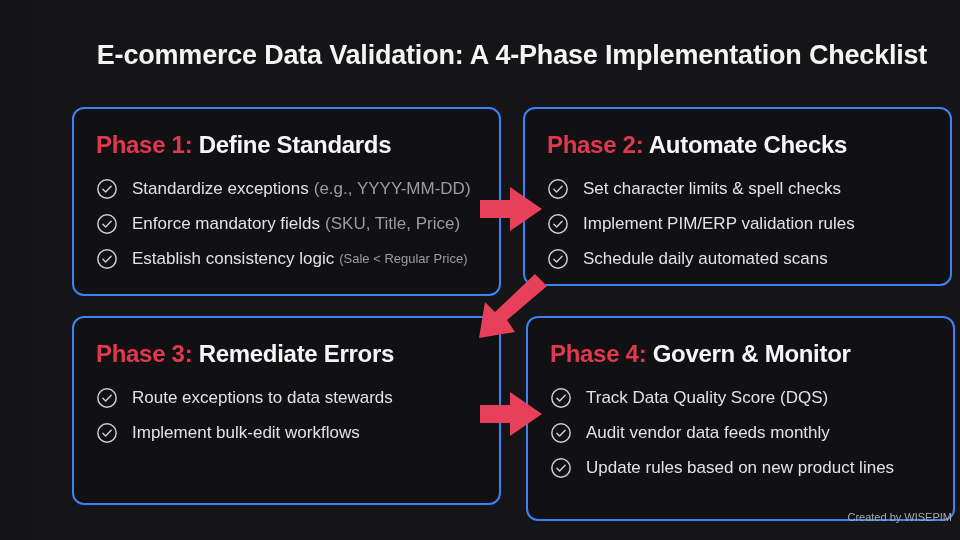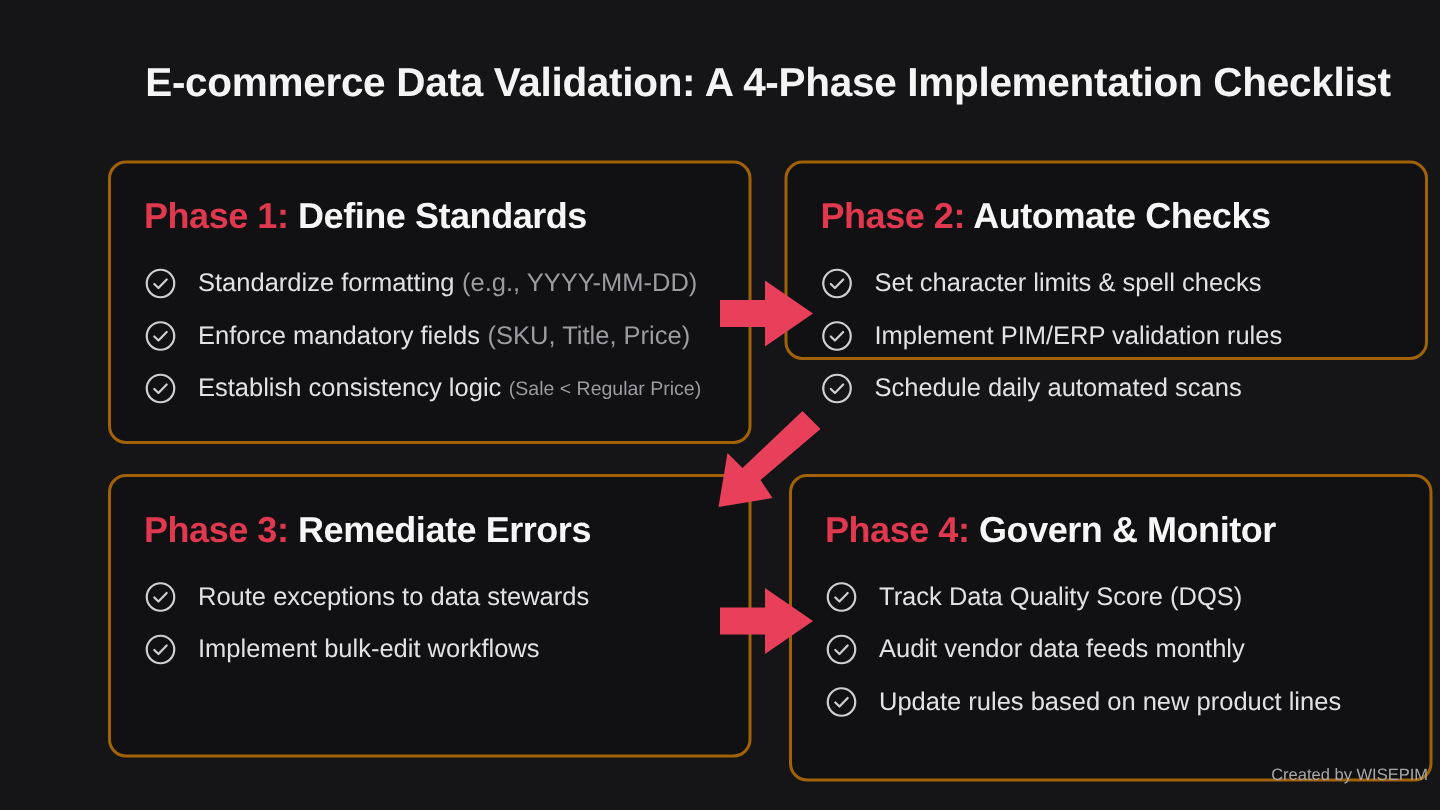--- a/index.html
+++ b/index.html
@@ -11,26 +11,26 @@
     }
     .page { position: relative; width: 960px; height: 540px; background: #151517; margin-left: 32px; }
     .title {
       position: absolute; left: 0; top: 40px; width: 960px;
       text-align: center; font-size: 27px; font-weight: 700; color: #f4f4f5;
       letter-spacing: -0.2px;
     }
     .card {
       position: absolute;
       background: #111113;
-      border: 2px solid #a16207;
+      border: 2px solid #3b82f6;
       border-radius: 12px;
       padding: 0 0 0 22px;
     }
     .c1 { left: 40px; top: 107px; width: 429px; height: 189px; }
-    .c2 { left: 491px; top: 107px; width: 429px; height: 133px; }
+    .c2 { left: 491px; top: 107px; width: 429px; height: 179px; }
     .c3 { left: 40px; top: 316px; width: 429px; height: 189px; }
     .c4 { left: 494px; top: 316px; width: 429px; height: 205px; }
     .card-title {
       margin-top: 22px;
       font-size: 24px; font-weight: 700; color: #f6f6f7;
       white-space: nowrap; letter-spacing: -0.3px;
     }
     .phase-num { color: #e0384f; }
     .items { margin-top: 12px; list-style: none; }
     .item {
@@ -60,21 +60,21 @@
     <div class="card-title">
       <span class="phase-num">Phase 1:</span>
       <span>Define Standards</span>
     </div>
     <ul class="items">
       <li class="item">
         <svg class="check" viewBox="0 0 24 24">
             <circle cx="12" cy="12" r="10" fill="none" stroke="#cfcfd2" stroke-width="1.6"></circle>
             <path d="M7.5 12.3l3 3 6-6.2" fill="none" stroke="#cfcfd2" stroke-width="1.6" stroke-linecap="round" stroke-linejoin="round"></path>
           </svg>
-        <span>Standardize formatting</span>
+        <span>Standardize exceptions</span>
         <span class="muted">(e.g., YYYY-MM-DD)</span>
       </li>
       <li class="item">
         <svg class="check" viewBox="0 0 24 24">
             <circle cx="12" cy="12" r="10" fill="none" stroke="#cfcfd2" stroke-width="1.6"></circle>
             <path d="M7.5 12.3l3 3 6-6.2" fill="none" stroke="#cfcfd2" stroke-width="1.6" stroke-linecap="round" stroke-linejoin="round"></path>
           </svg>
         <span>Enforce mandatory fields</span>
         <span class="muted">(SKU, Title, Price)</span>
       </li>

